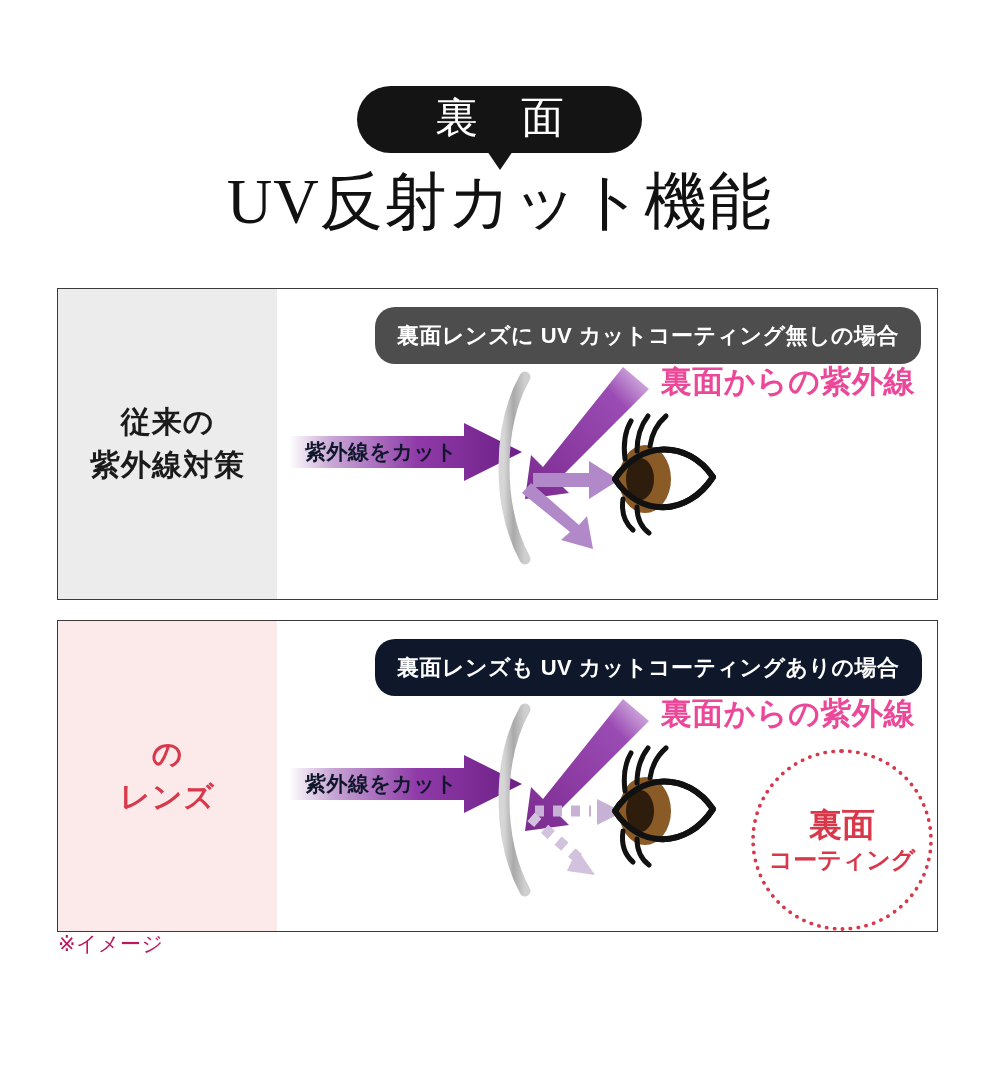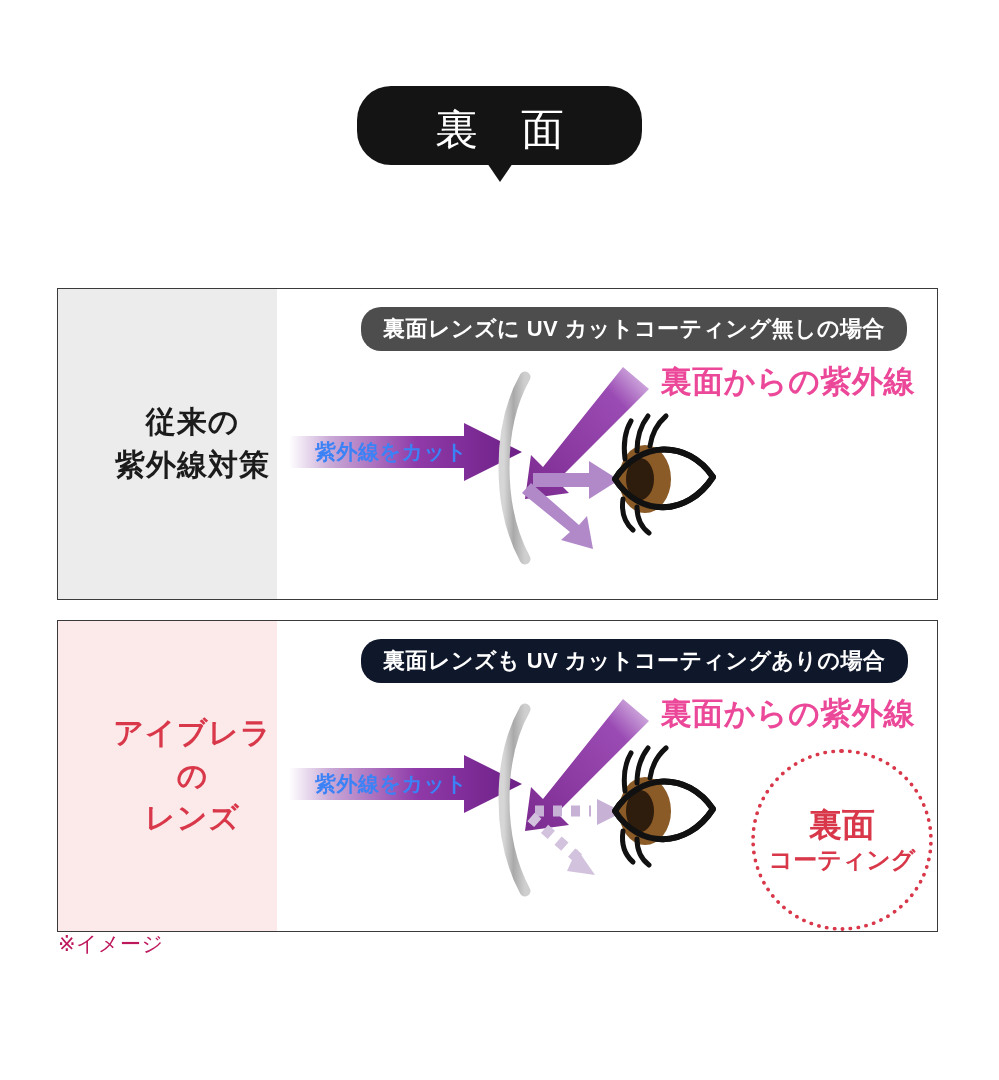--- a/index.html
+++ b/index.html
@@ -29,21 +29,21 @@
     top: 86px;
     width: 999px;
     text-align: center;
   }
   .badge {
     display: inline-block;
     position: relative;
     background: #141414;
     color: #ffffff;
     border-radius: 34px;
-    padding: 20px 62px 11px 62px;
+    padding: 8px 62px 11px 62px;
     font-family: "Liberation Serif", "DejaVu Serif", serif;
     font-size: 43px;
     line-height: 1.12;
     letter-spacing: 16px;
     text-indent: 16px;
     font-weight: 400;
   }
   .badge-tail {
     position: absolute;
     left: 50%;
@@ -84,21 +84,20 @@
   .panel-side {
     position: absolute;
     left: 0;
     top: 0;
     bottom: 0;
     width: 219px;
     display: flex;
     align-items: center;
     justify-content: center;
     text-align: center;
-    padding-left: 25px;
   }
   #panel-conventional .panel-side { background: #ececec; }
   #panel-eyebrella   .panel-side { background: #fce9e9; }
 
   .side-label {
     font-size: 30px;
     line-height: 1.42;
     font-weight: 700;
     letter-spacing: 1px;
   }
@@ -111,26 +110,26 @@
     right: 0;
     top: 0;
     bottom: 0;
     background: #ffffff;
   }
 
   
   .ribbon {
     position: absolute;
     top: 18px;
-    left: 84px;
-    height: 44px;
+    left: 98px;
+    height: 23px;
     display: flex;
     align-items: center;
     justify-content: center;
-    padding: 0 22px;
+    padding: 17px 22px;
     border-radius: 20px;
     color: #ffffff;
     font-size: 22px;
     font-weight: 700;
     letter-spacing: 0.5px;
     white-space: nowrap;
   }
   .ribbon-gray { background: #4d4d4d; }
   .ribbon-red  { background: #0f172a; }
 
@@ -150,25 +149,25 @@
   .cut-arrow {
     position: absolute;
     left: 12px;
     top: 134px;
     width: 233px;
     height: 58px;
   }
   .cut-arrow svg { display: block; }
   .cut-arrow-text {
     position: absolute;
-    left: 26px;
+    left: 16px;
     top: 15px;
     font-size: 21px;
     font-weight: 700;
-    color: #3b82f6;
+    color: #0f172a;
     white-space: nowrap;
     letter-spacing: 0.5px;
   }
 
   
   .illus {
     position: absolute;
     left: 196px;
     top: 78px;
     width: 260px;
@@ -210,20 +209,21 @@
 </head>
 <body>
 
 <div class="header">
   <div class="badge-wrap">
     <div class="badge">
       <span>裏 面</span>
       <span class="badge-tail"></span>
     </div>
   </div>
+  <div class="page-title">UV反射カット機能</div>
 </div>
 
 <div class="panel" id="panel-conventional">
 
   <div class="panel-side">
     <div class="side-label">
       <div>従来の</div>
       <div>紫外線対策</div>
     </div>
   </div>
@@ -293,21 +293,20 @@
       </svg>
     </div>
 
   </div>
 </div>
 
 <div class="panel" id="panel-eyebrella">
 
   <div class="panel-side">
     <div class="side-label">
-      <div>アイブレラ</div>
       <div>の</div>
       <div>レンズ</div>
     </div>
   </div>
 
   <div class="panel-main">
 
     <div class="ribbon ribbon-red">裏面レンズも UV カットコーティングありの場合</div>
 
     <div class="uv-label">裏面からの紫外線</div>

